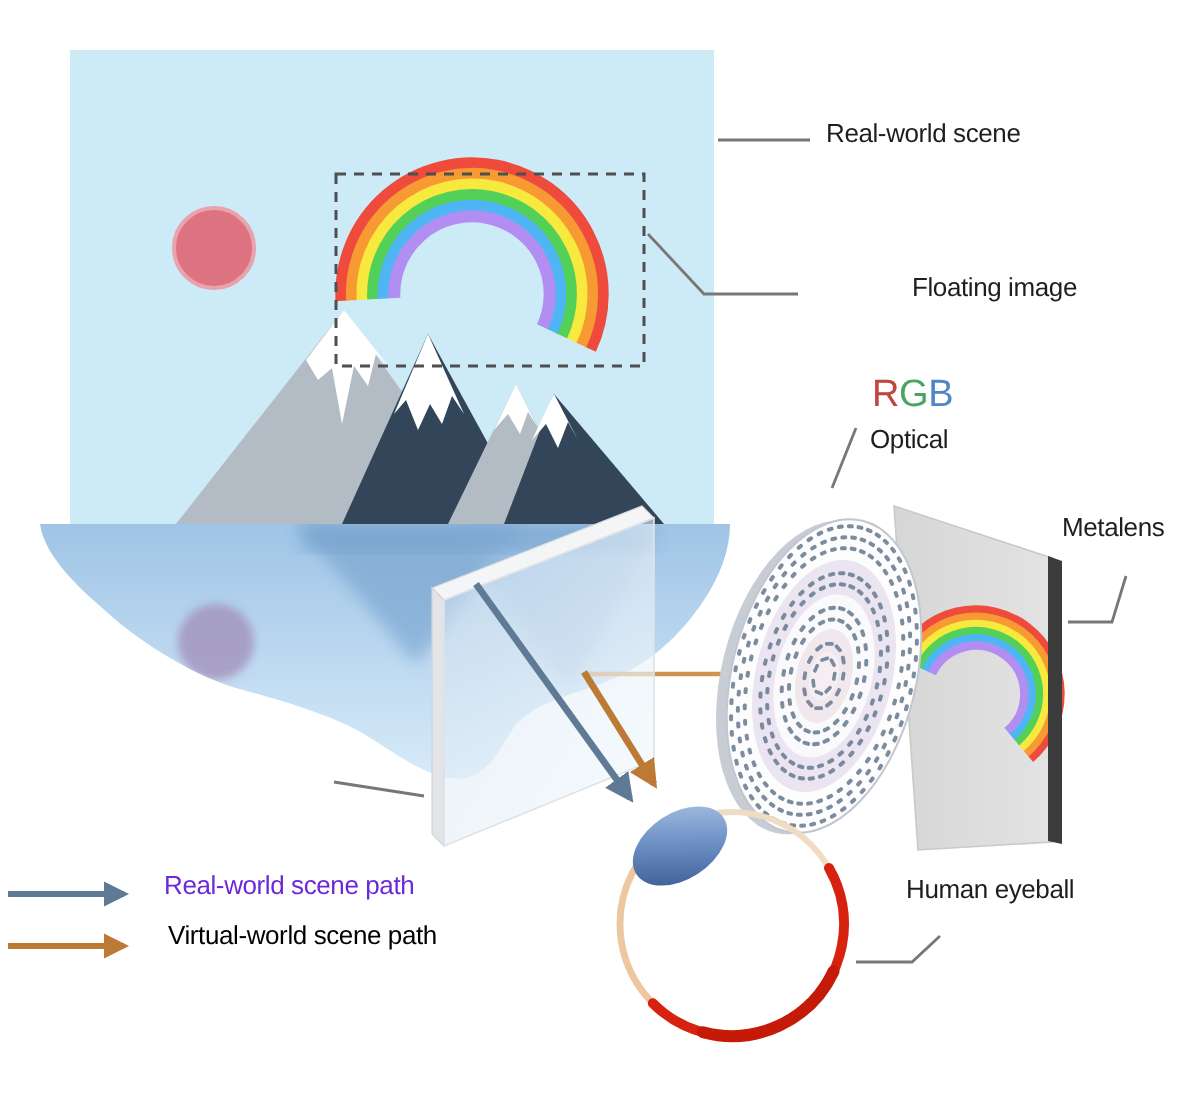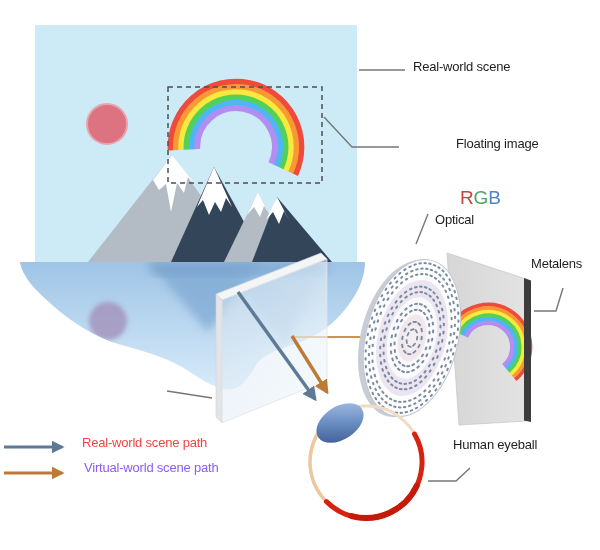--- a/index.html
+++ b/index.html
@@ -2,21 +2,21 @@
 <html><head>
 <meta charset="utf-8">
 <style>
   html,body{margin:0;padding:0;background:#fff;}
   .stage{position:relative;width:600px;height:550px;background:#ffffff;overflow:hidden;
          font-family:"Liberation Sans",sans-serif;}
   svg{position:absolute;left:0;top:0;}
   .lbl{position:absolute;font-size:13px;color:#1e1e1e;white-space:nowrap;letter-spacing:-0.2px;}
   .lbl-real-scene{left:413px;top:59px;}
   .lbl-floating{left:421px;top:136px;margin-left:35px;}
-  .lbl-rgb{left:460px;top:187px;font-size:19px;}
+  .lbl-rgb{left:436px;top:187px;font-size:19px;}
   .lbl-metalens{left:435px;top:212px;}
   .lbl-display{left:531px;top:256px;}
   .lbl-combiner1{left:6px;top:364px;}
   .lbl-combiner2{left:9px;top:391px;}
   .lbl-eyeball{left:441px;top:437px;margin-left:12px;}
   .lbl-legend-real{left:82px;top:435px;}
   .lbl-legend-virtual{left:84px;top:460px;}
 </style>
 </head>
 <body>
@@ -450,15 +450,15 @@
 </svg>
 
 <div class="lbl lbl-real-scene">Real-world scene</div>
 <div class="lbl lbl-floating">Floating image</div>
 <div class="lbl lbl-rgb">
   <span style="color: rgb(192, 69, 60);">R</span><span style="color: rgb(74, 165, 100);">G</span><span style="color: rgb(78, 134, 198);">B</span>
 </div>
 <div class="lbl lbl-metalens">Optical</div>
 <div class="lbl lbl-display">Metalens</div>
 <div class="lbl lbl-eyeball">Human eyeball</div>
-<div class="lbl lbl-legend-real" style="color: #ef4444;">Real-world scene path</div>
-<div class="lbl lbl-legend-virtual" style="color: #8b5cf6;">Virtual-world scene path</div>
+<div class="lbl lbl-legend-real" style="color: #6d28d9;">Real-world scene path</div>
+<div class="lbl lbl-legend-virtual" style="color: #000000;">Virtual-world scene path</div>
 </div>
 
 </body></html>

